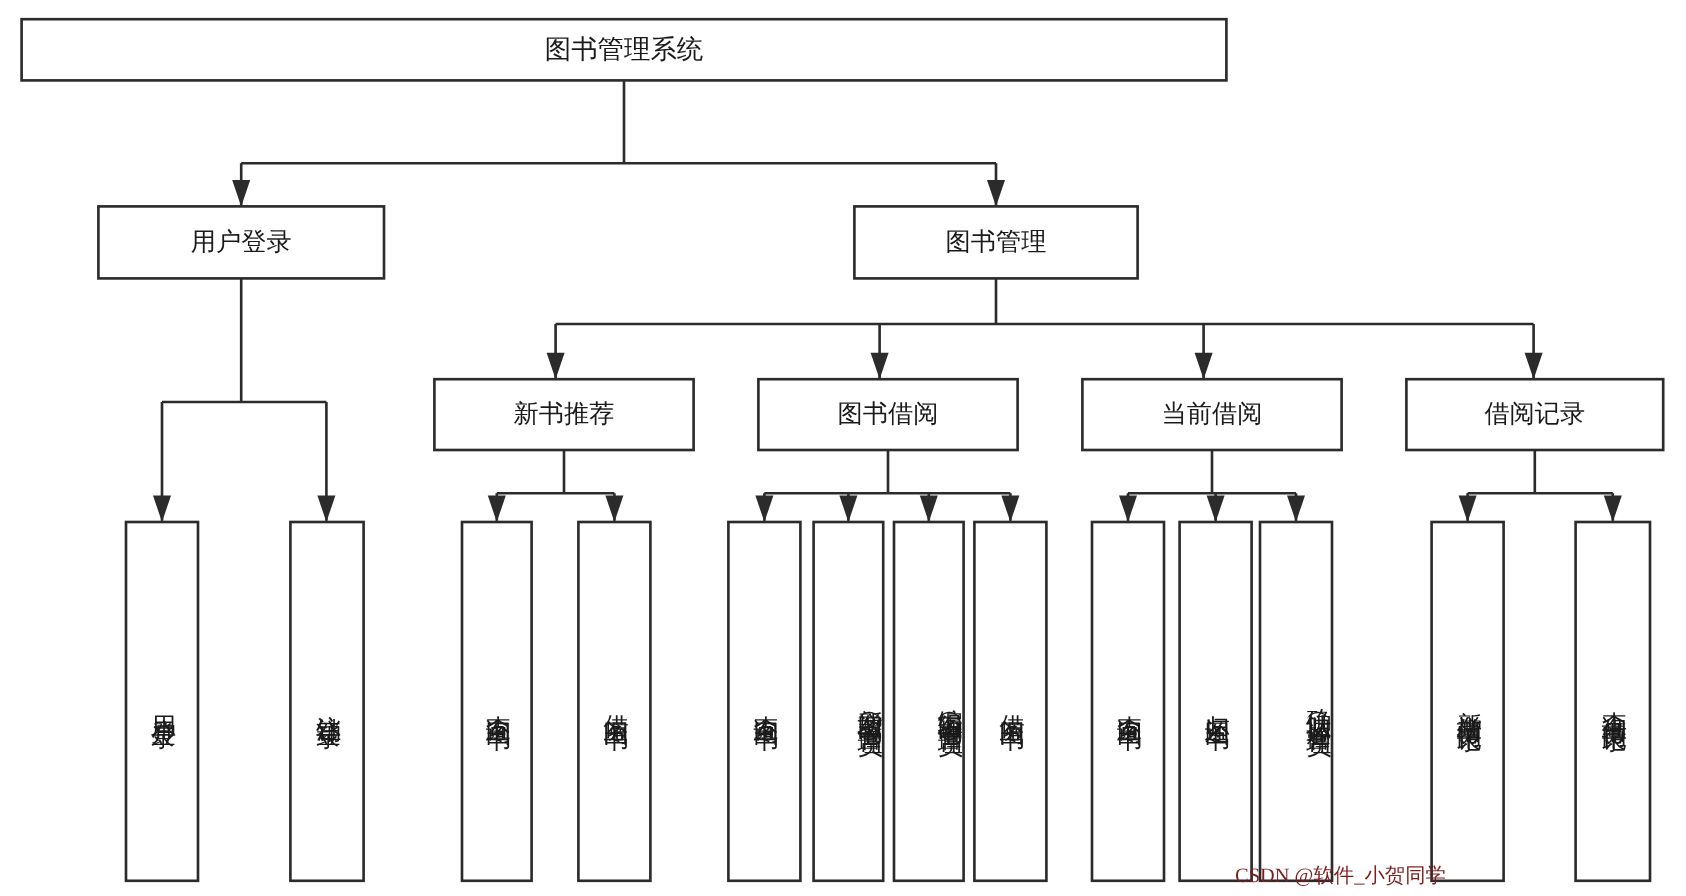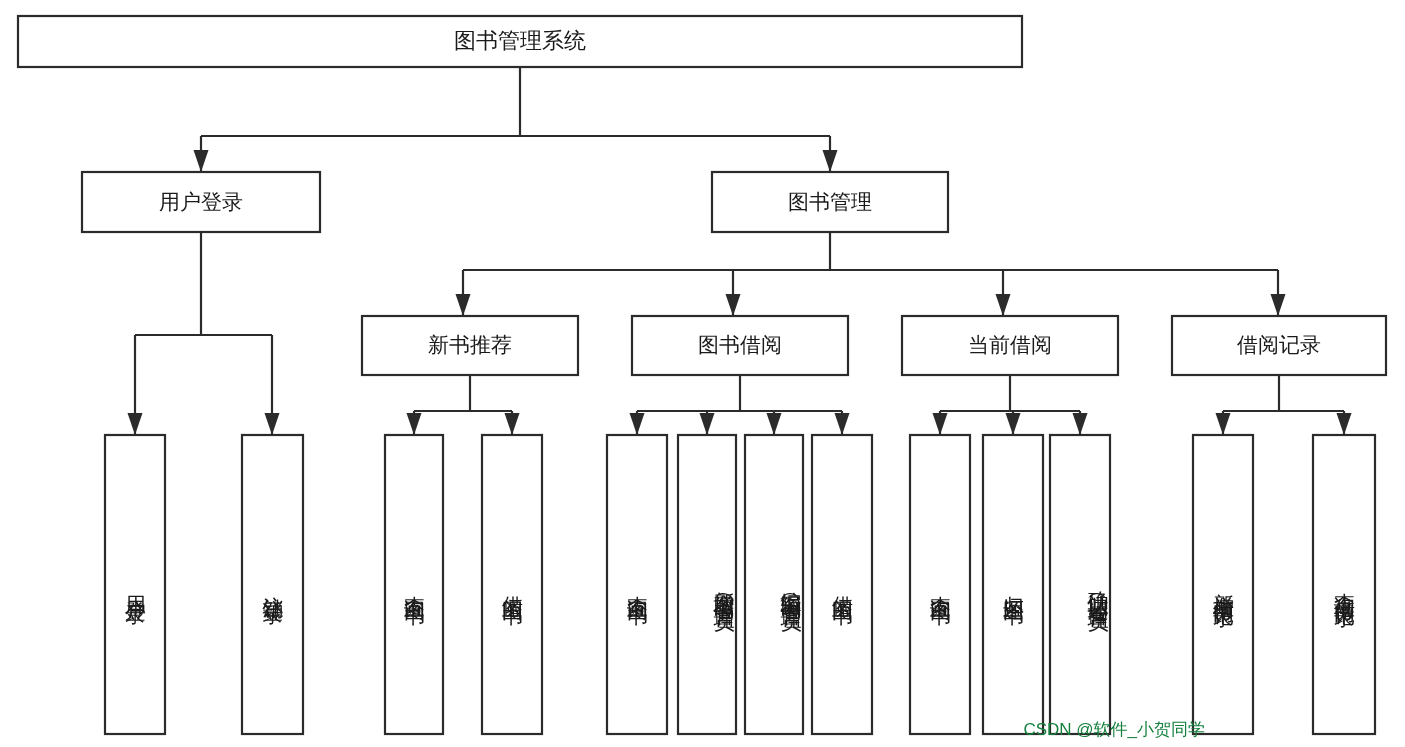--- a/index.html
+++ b/index.html
@@ -61,23 +61,23 @@
     color: #1a1a1a;
     letter-spacing: 3px;
     white-space: nowrap;
     pointer-events: none;
     text-align: left;
   }
   .watermark {
     position: absolute;
     right: 10px;
     bottom: 6px;
-    font-family: Liberation Sans, sans-serif;
+    font-family: Liberation Serif, serif;
     font-size: 17px;
-    color: #15803d;
+    color: #7f1d1d;
     white-space: nowrap;
     user-select: none;
   }
 </style>
 </head>
 <body>
 
 <div id="diagram-root">
   <svg class="diagram-canvas" viewBox="0 0 1405 747">
     <g id="connector-layer">

